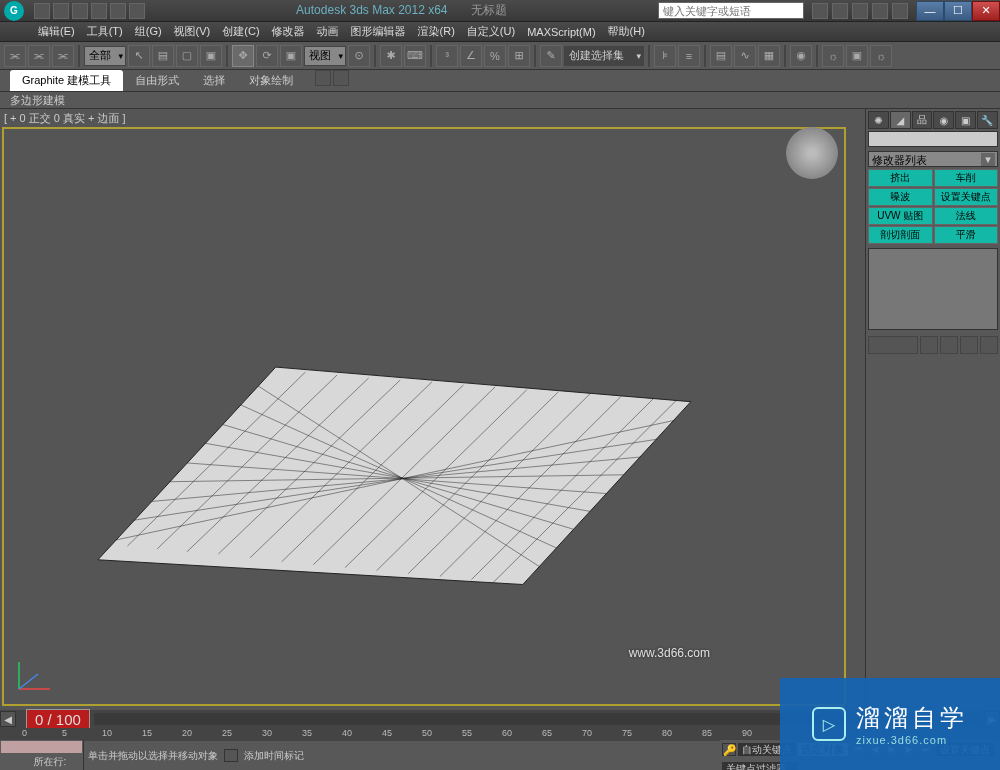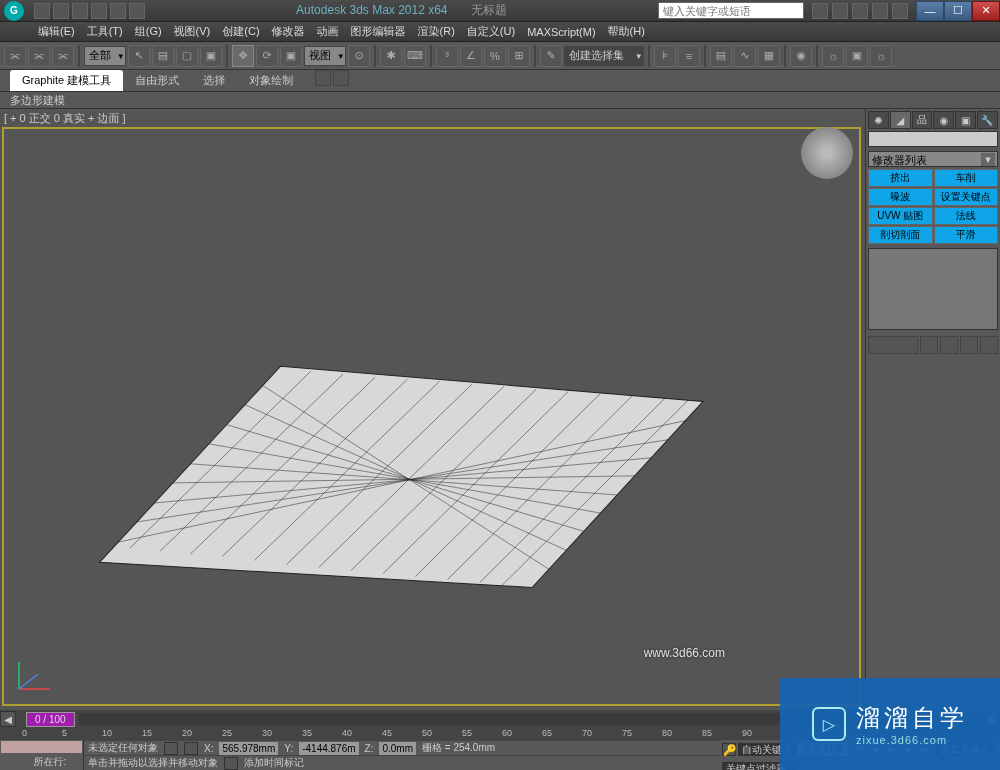--- a/index.html
+++ b/index.html
@@ -38,21 +38,21 @@
   
   .ribbon { height: 22px; background: #585858; display: flex; align-items: flex-start; border-bottom: 1px solid #333; }
   .ribbon-tab { padding: 3px 12px; color: #ccc; font-size: 11px; }
   .ribbon-tab.active { background: #fff; color: #000; border-radius: 3px 3px 0 0; margin-left: 10px; }
   .ribbon-icons { display: flex; margin-left: 10px; gap: 2px; }
   .rib-ico { width: 16px; height: 16px; background: #555; border: 1px solid #444; }
   
   .ribbon-sub { height: 17px; background: #585858; padding-left: 10px; display: flex; align-items: center; font-size: 11px; color: #ccc; border-bottom: 1px solid #333; }
   
   
-  .workspace { position: absolute; top: 109px; left: 0; right: 0; bottom: 60px; display: flex; }
+  .workspace { position: absolute; top: 109px; left: 0; right: 0; bottom: 60px; display: flex; gap: 15px; }
   .viewport-container { flex: 1; position: relative; background: #555; }
   .viewport-label { position: absolute; top: 2px; left: 4px; color: #ccc; font-size: 11px; z-index: 5; }
   .viewport { position: absolute; top: 18px; left: 2px; right: 4px; bottom: 4px; border: 2px solid #b0a030; background: #555; overflow: hidden; }
   .viewport svg { position: absolute; inset: 0; width: 100%; height: 100%; }
   .viewcube { position: absolute; top: 18px; right: 12px; width: 52px; height: 52px; background: radial-gradient(circle, #bbb 10%, #888 70%, rgba(0,0,0,0) 72%); border-radius: 50%; z-index: 5; }
   .axis-gizmo { position: absolute; bottom: 10px; left: 10px; width: 40px; height: 40px; z-index: 5; }
   .watermark-url { position: absolute; right: 140px; bottom: 50px; color: #e0e0e0; font-size: 12px; font-family: Arial; z-index: 15; text-shadow: 0 0 3px rgba(0,0,0,0.6); }
   .watermark-logo { position: absolute; right: 0; bottom: 0; width: 220px; height: 92px; background: rgba(20,100,180,0.93); color: #fff; display: flex; align-items: center; justify-content: center; z-index: 20; }
   .wm-play { width: 34px; height: 34px; border: 2px solid #aee; border-radius: 6px; display: flex; align-items: center; justify-content: center; font-size: 16px; color: #aee; margin-right: 10px; }
   .wm-text { display: flex; flex-direction: column; align-items: flex-start; }
@@ -62,30 +62,30 @@
   
   .cmdpanel { width: 135px; background: #585858; border-left: 1px solid #333; display: flex; flex-direction: column; }
   .cp-tabs { height: 20px; display: flex; padding: 2px; gap: 1px; }
   .cp-tab { flex: 1; height: 18px; background: #4a4a4a; border: 1px solid #333; display: flex; align-items: center; justify-content: center; font-size: 10px; }
   .cp-tab.active { background: #686868; }
   .cp-namefield { background: #ccc; height: 16px; margin: 2px; border: 1px solid #333; display: flex; }
   .cp-namefield input { flex: 1; border: none; background: transparent; }
   .cp-modlist { background: #888; height: 16px; margin: 2px; border: 1px solid #333; position: relative; color: #000; padding: 1px 3px; font-size: 11px; }
   .cp-modlist::after { content: "▾"; position: absolute; right: 2px; background: #666; color: #ccc; width: 14px; text-align: center; }
   .cp-presets { display: grid; grid-template-columns: 1fr 1fr; gap: 1px; margin: 0 2px; }
-  .cp-preset { background: #0ea5e9; color: #000; font-size: 10px; text-align: center; padding: 1px 0; border: 1px solid #666; }
+  .cp-preset { background: #14b8a6; color: #000; font-size: 10px; text-align: center; padding: 1px 0; border: 1px solid #666; }
   .cp-stack { background: #777; height: 82px; margin: 4px 2px; border: 1px solid #333; }
   .cp-stackbtns { display: flex; gap: 2px; margin: 2px; align-items: center; }
   .cp-sbtn { width: 18px; height: 18px; background: #555; border: 1px solid #444; }
   .cp-sbtn.wide { flex: 1; }
   
   
   .timeslider { position: absolute; left: 0; right: 0; bottom: 42px; height: 18px; background: #444; display: flex; align-items: center; }
   .ts-arrow { width: 16px; height: 16px; background: #555; border: 1px solid #333; color: #ccc; font-size: 10px; display: flex; align-items: center; justify-content: center; }
-  .ts-handle { background: #a21caf; padding: 1px 8px; color: #ddd; font-size: 10px; border: 1px solid #999; margin-left: 10px; }
+  .ts-handle { background: #b91c1c; padding: 1px 8px; color: #ddd; font-size: 15px; border: 1px solid #999; margin-left: 10px; }
   .ts-track { flex: 1; height: 12px; background: #3a3a3a; margin: 0 4px; position: relative; }
   
   .ruler { position: absolute; left: 0; right: 0; bottom: 30px; height: 12px; background: #444; display: flex; align-items: center; padding-left: 22px; }
   .ruler-tick { position: absolute; font-size: 9px; color: #bbb; top: 0; }
   
   
   .statusbar { position: absolute; left: 0; right: 0; bottom: 0; height: 30px; background: #585858; display: flex; }
   .sb-left { width: 84px; background: #5a5a5a; border-right: 1px solid #333; display: flex; flex-direction: column; }
   .sb-left-row { flex: 1; display: flex; align-items: center; justify-content: center; font-size: 10px; background: #c0a0a0; margin: 1px; }
   .sb-left-row.lbl { background: transparent; color: #ccc; margin-left: 18px; }
@@ -311,32 +311,20 @@
   <span class="ruler-tick" style="left:742px">90</span>
 </div>
 
 <div class="statusbar">
   <div class="sb-left">
     <div class="sb-left-row"></div>
     <div class="sb-left-row lbl">所在行:</div>
   </div>
   <div class="sb-mid">
     <div class="sb-row">
-      <span>未选定任何对象</span>
-      <div class="sb-lock"></div>
-      <div class="sb-lock"></div>
-      <span>X:</span>
-        <div class="sb-field">565.978mm</div>
-      <span>Y:</span>
-        <div class="sb-field">-4144.876m</div>
-      <span>Z:</span>
-        <div class="sb-field">0.0mm</div>
-      <span>栅格 = 254.0mm</span>
-    </div>
-    <div class="sb-row">
       <span>单击并拖动以选择并移动对象</span>
       <div class="sb-lock"></div>
       <span>添加时间标记</span>
     </div>
   </div>
   <div class="sb-right">
     <div class="sb-lock">🔑</div>
     <div class="autokey-btn">自动关键点</div>
     <div class="sb-field">选定对象</div>
     <div class="sb-nav">

